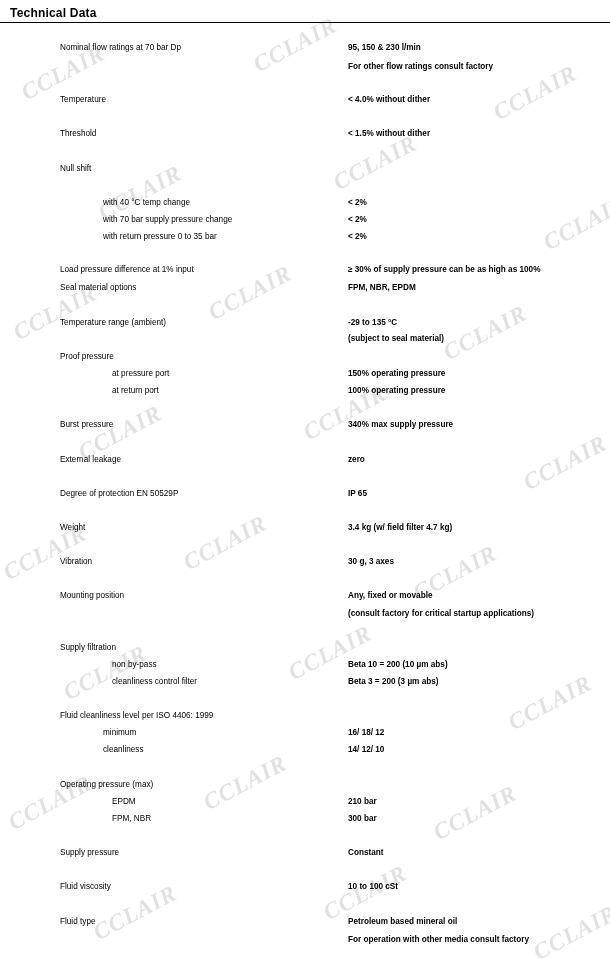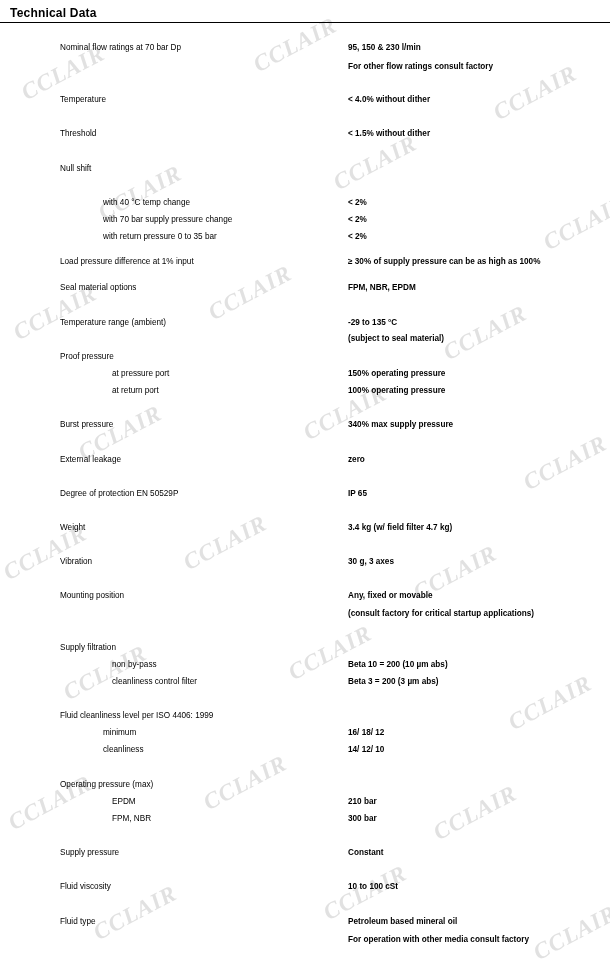--- a/index.html
+++ b/index.html
@@ -130,21 +130,21 @@
         <div class="value">&lt; 2%</div>
       </div>
       <div class="row" style="top: 214px;">
         <div class="label lvl1">with 70 bar supply pressure change</div>
         <div class="value">&lt; 2%</div>
       </div>
       <div class="row" style="top: 231px;">
         <div class="label lvl1">with return pressure 0 to 35 bar</div>
         <div class="value">&lt; 2%</div>
       </div>
-      <div class="row" style="top: 256px;">
+      <div class="row" style="top: 264px;">
         <div class="label lvl0">Load pressure difference at 1% input</div>
         <div class="value">≥ 30% of supply pressure can be as high as 100%</div>
       </div>
       <div class="row" style="top: 282px;">
         <div class="label lvl0">Seal material options</div>
         <div class="value">FPM, NBR, EPDM</div>
       </div>
       <div class="row" style="top: 317px;">
         <div class="label lvl0">Temperature range (ambient)</div>
         <div class="value">-29 to 135 °C</div>

